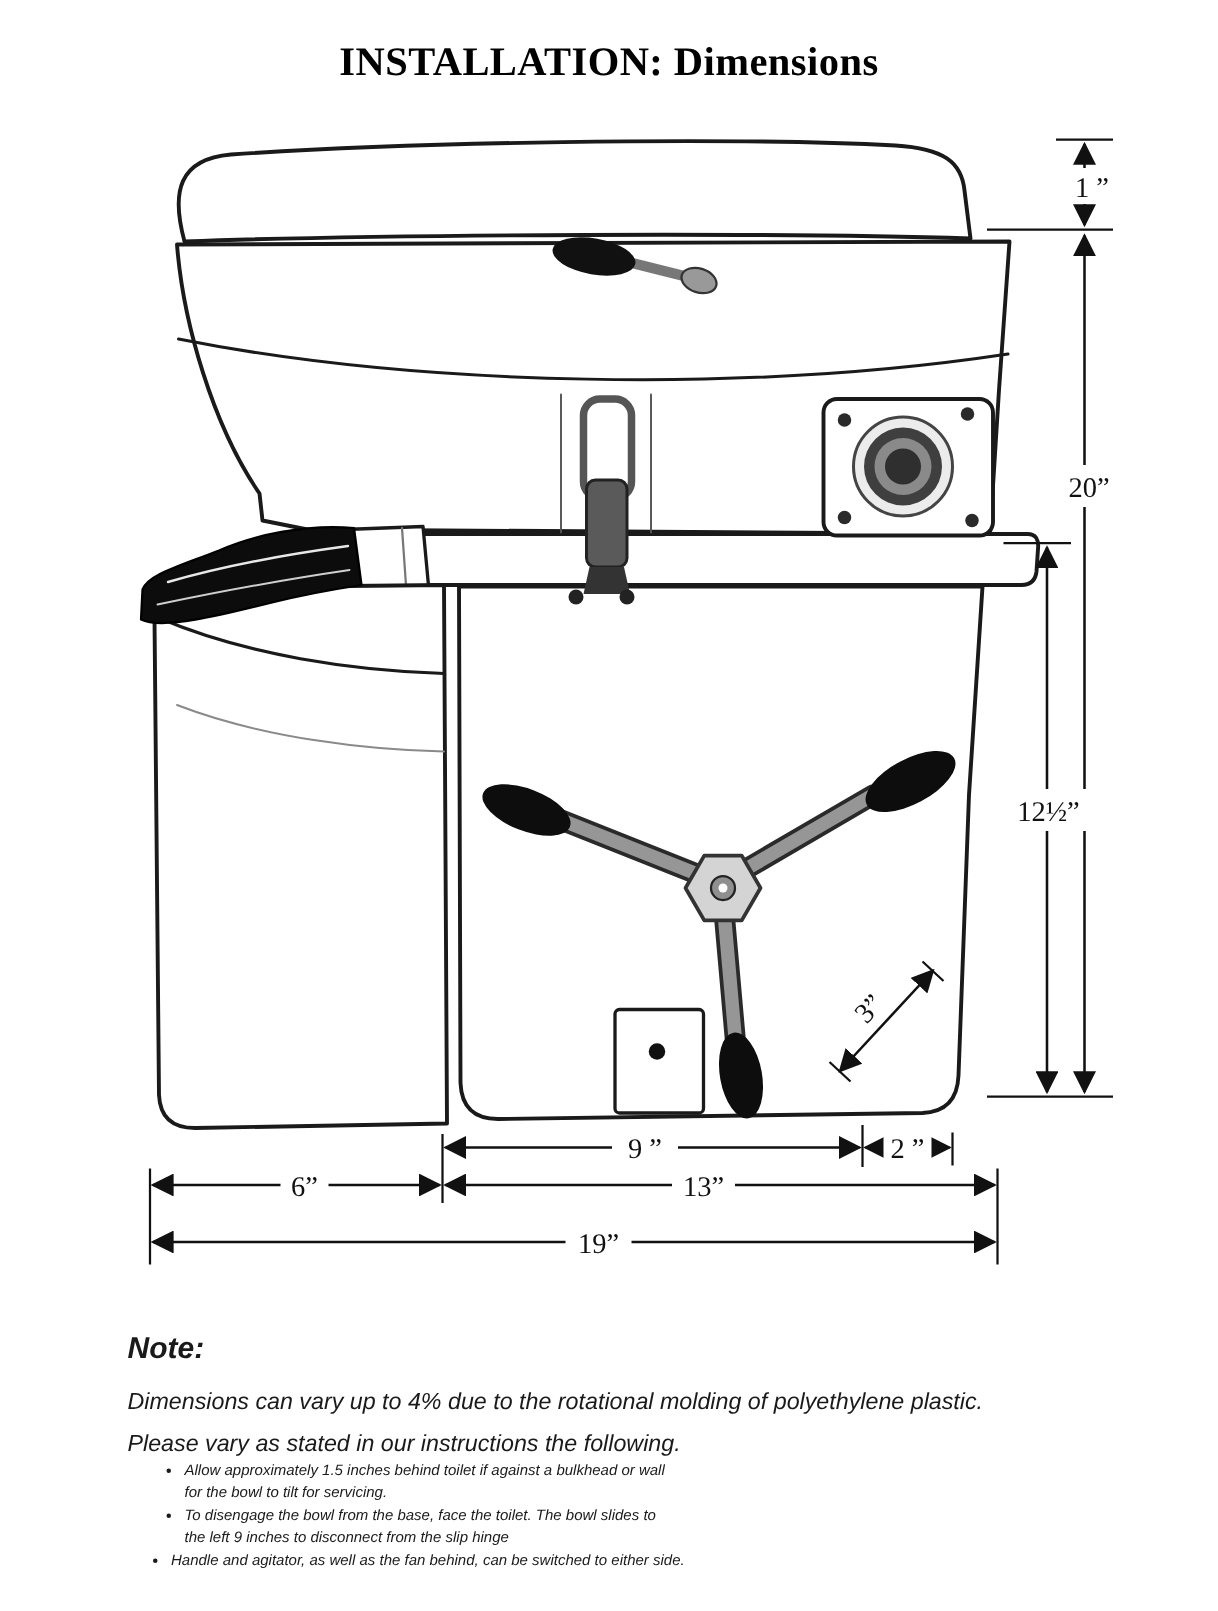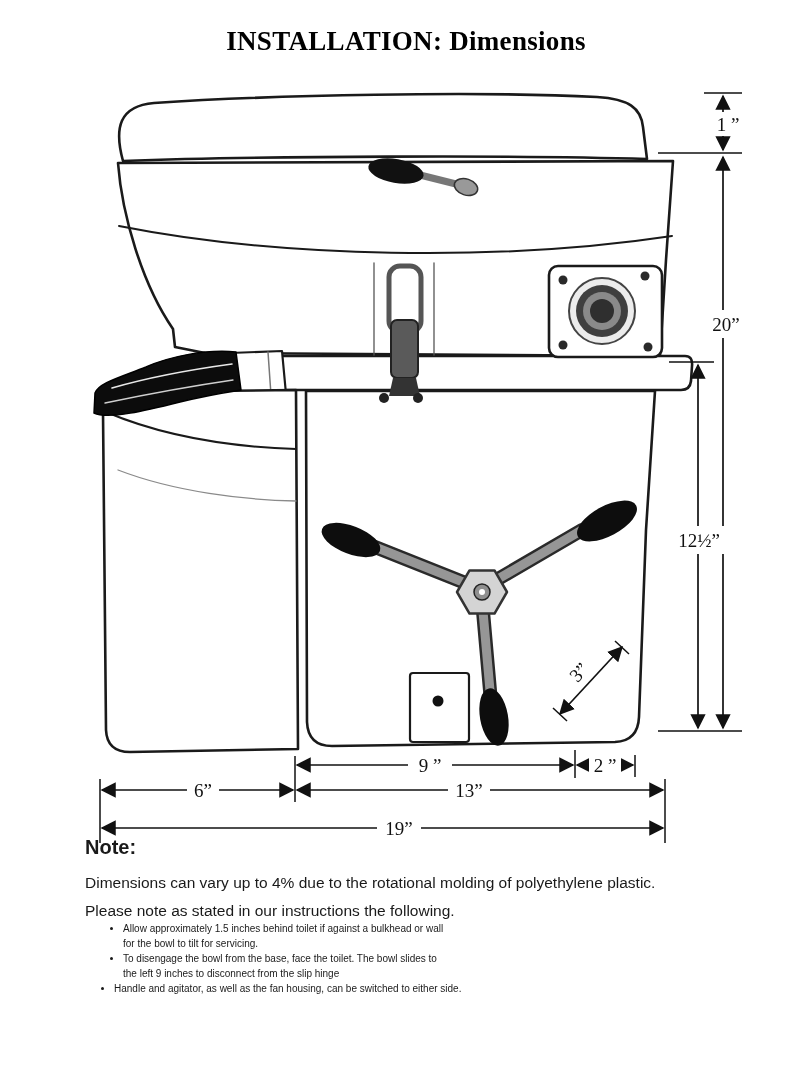--- a/index.html
+++ b/index.html
@@ -12,21 +12,21 @@
     text-align:center; font-family:"Liberation Serif", serif;
     font-size:27px; font-weight:bold; letter-spacing:0.3px; color:#000;
   }
   svg.diagram { position:absolute; top:0; left:0; }
   .dim-line { stroke:#111; stroke-width:1.7; fill:none; }
   .ext-line { stroke:#111; stroke-width:1.5; fill:none; }
   .dim-text {
     font-family:"Liberation Serif", serif; font-size:19px; fill:#111;
   }
   .labelbg { fill:#ffffff; }
-  .notes { position:absolute; left:85px; top:836px; width:655px; }
+  .notes { position:absolute; left:85px; top:888px; width:655px;font-style:italic; }
   .note-heading { font-size:20px; font-weight:bold; margin:0 0 15px 0; }
   .note-body { font-size:15.5px; margin:0 0 10px 0; }
   .note-intro { font-size:15.5px; margin:0 0 2px 0; }
   ul.note-bullets { margin:0; padding-left:38px; font-size:10px; line-height:1.45; list-style:disc outside; }
   ul.note-bullets li { white-space:pre-line; margin:0 0 1px 0; }
   ul.note-bullets li:nth-child(3) { margin-left:-9px; }
 </style>
 </head>
 <body>
 
@@ -189,23 +189,23 @@
     <g>
       <line class="dim-line" x1="102" y1="828" x2="663" y2="828" marker-start="url(#arr)" marker-end="url(#arr)"></line>
       <rect class="labelbg" x="377" y="816" width="44" height="24"></rect>
       <text class="dim-text" x="399" y="835" text-anchor="middle">19”</text>
     </g>
   </svg>
 
   <div class="notes">
     <p class="note-heading">Note:</p>
     <p class="note-body">Dimensions can vary up to 4% due to the rotational molding of polyethylene plastic.</p>
-    <p class="note-intro">Please note as stated in our instructions the following.</p>
+    <p class="note-intro">Please vary as stated in our instructions the following.</p>
     <ul class="note-bullets">
       <li>Allow approximately 1.5  inches behind toilet if against a bulkhead or wall
 for the bowl to tilt for servicing.</li>
       <li>To disengage the bowl from the base, face  the toilet. The bowl slides to
 the left 9 inches to disconnect from the slip hinge</li>
-      <li>Handle and agitator, as well as the fan housing, can be switched to either side.</li>
+      <li>Handle and agitator, as well as the fan behind, can be switched to either side.</li>
     </ul>
   </div>
 
 </div>
 
 </body></html>

